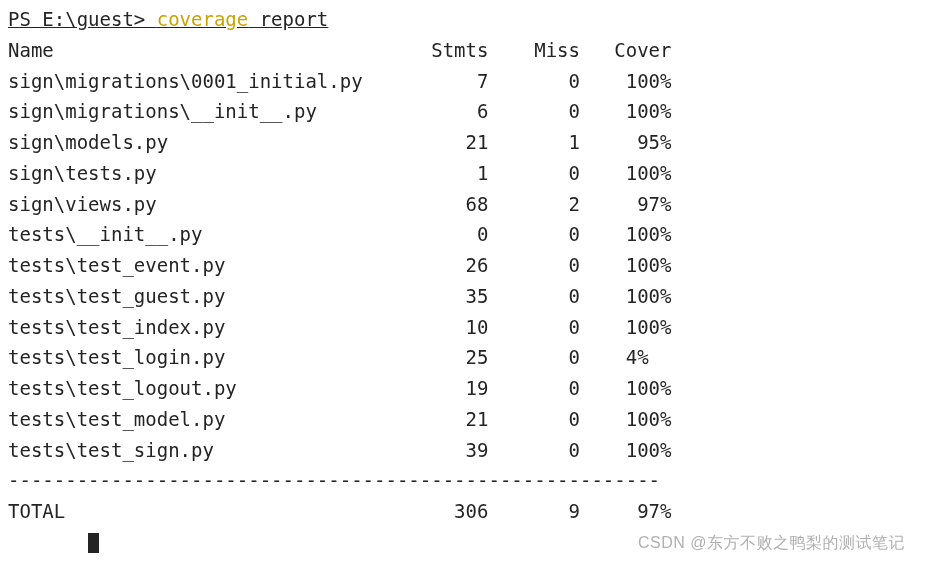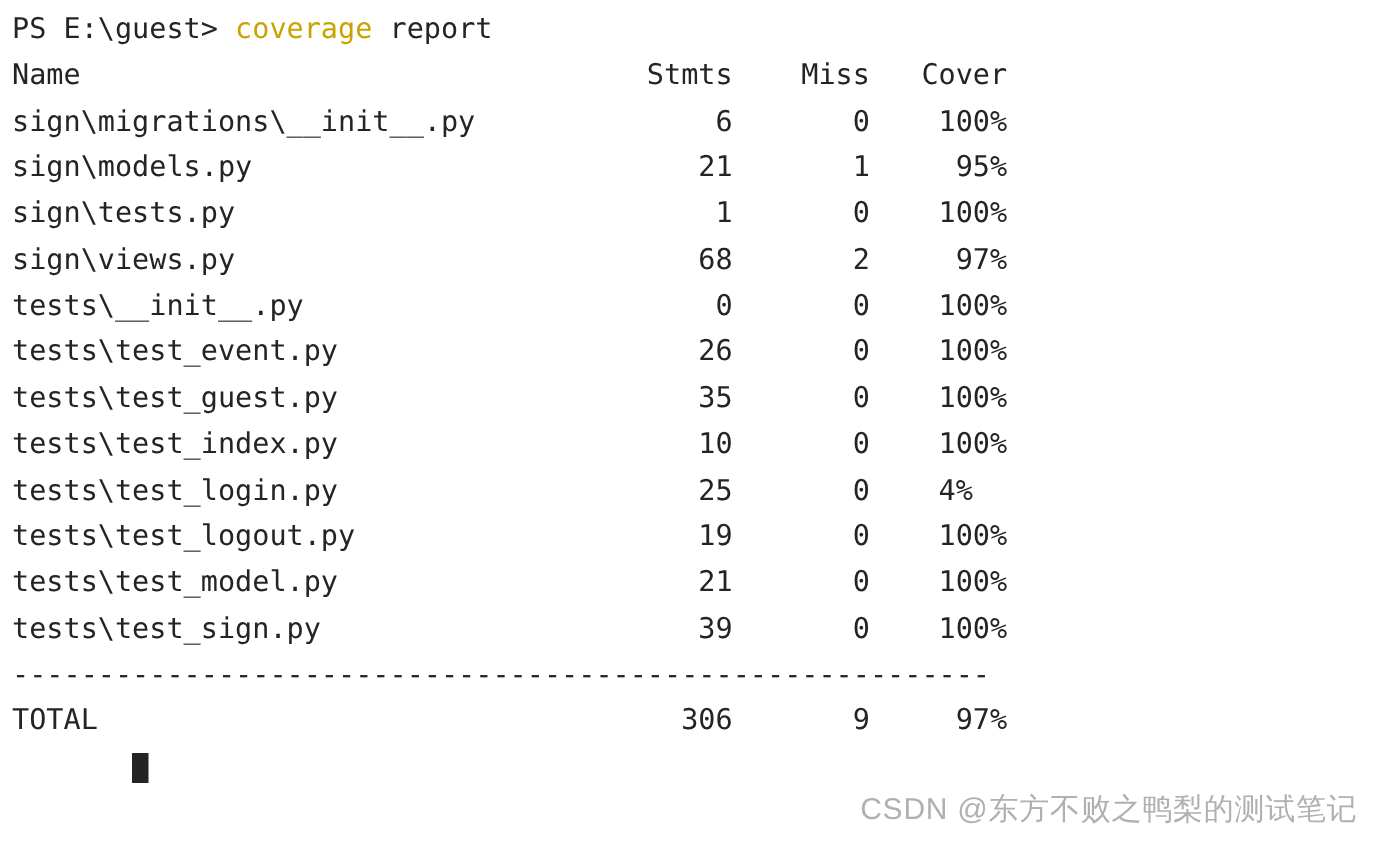--- a/index.html
+++ b/index.html
@@ -14,37 +14,38 @@
       background: #ffffff;
       color: #242424;
       padding: 4px 8px;
       width: 925px;
       height: 576px;
       overflow: hidden;
       position: relative;
     }
     .prompt-line {
       white-space: pre;
+      text-decoration: underline;
     }
     .prompt-yellow {
       color: #c9a400;
     }
     .table-header, .table-row, .total-row {
       white-space: pre;
     }
     .divider {
       white-space: pre;
     }
     .watermark {
       position: absolute;
       right: 20px;
       bottom: 20px;
       color: rgba(150,150,150,0.75);
       font-family: sans-serif;
-      font-size: 20px;
+      font-size: 16px;
       letter-spacing: 0.5px;
       pointer-events: none;
       margin-top: 35px;
     }
     .cursor-block {
       display: inline-block;
       width: 11px;
       height: 20px;
       background: #242424;
       vertical-align: text-bottom;
@@ -52,20 +53,21 @@
     }
   </style>
 </head>
 <body>
 
 <div class="prompt-line"><span>PS E:\guest&gt; </span><span class="prompt-yellow">coverage</span><span> report</span></div>
 
 <div class="table-header">Name                                 Stmts    Miss   Cover</div>
 
 <div id="rows">
+    <div class="table-row">sign\migrations\0001_initial.py          7       0    100%</div>
     <div class="table-row">sign\migrations\__init__.py              6       0    100%</div>
     <div class="table-row">sign\models.py                          21       1     95%</div>
     <div class="table-row">sign\tests.py                            1       0    100%</div>
     <div class="table-row">sign\views.py                           68       2     97%</div>
     <div class="table-row">tests\__init__.py                        0       0    100%</div>
     <div class="table-row">tests\test_event.py                     26       0    100%</div>
     <div class="table-row">tests\test_guest.py                     35       0    100%</div>
     <div class="table-row">tests\test_index.py                     10       0    100%</div>
     <div class="table-row">tests\test_login.py                     25       0    4%</div>
     <div class="table-row">tests\test_logout.py                    19       0    100%</div>

